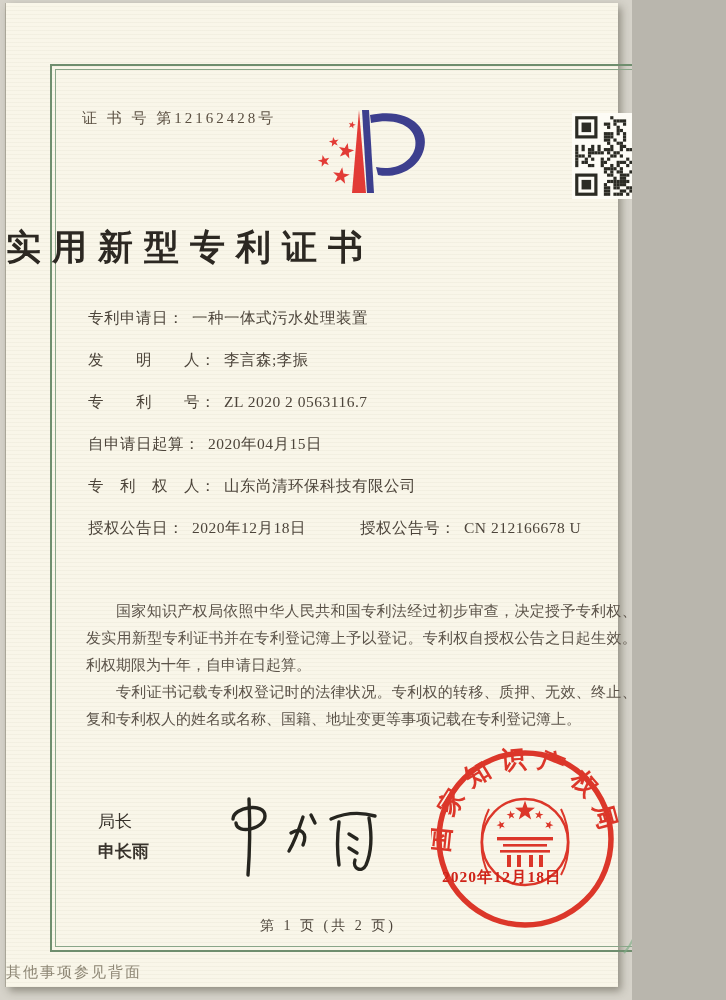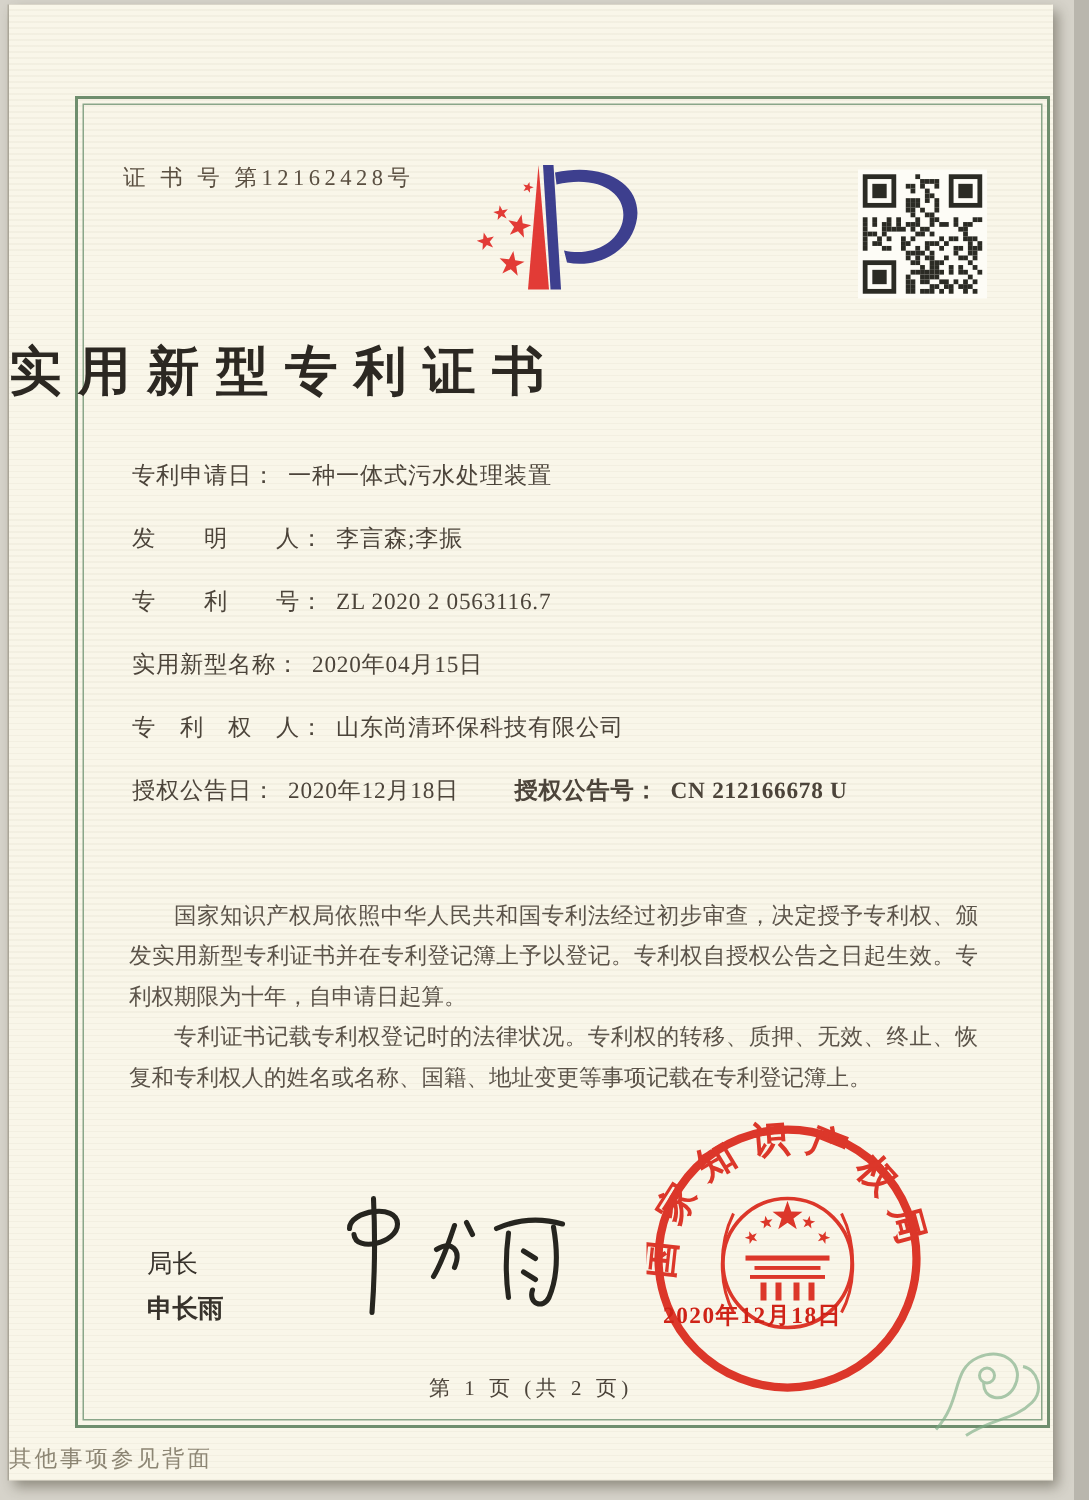--- a/index.html
+++ b/index.html
@@ -1,44 +1,44 @@
 <!DOCTYPE html>
 <html><head>
 <meta charset="utf-8">
 <style>
   html,body{margin:0;padding:0;}
   body{background:#b9b6ad;font-family:"Liberation Serif","DejaVu Serif",serif;}
-  .stage{position:relative;width:716px;height:1000px;background:#d6d3ca;overflow:hidden;}
+  .stage{position:relative;width:632px;height:1000px;background:#d6d3ca;overflow:hidden;}
   .paper{position:absolute;left:6px;top:3px;right:14px;bottom:13px;
     background:#f9f6e9;
     background-image:repeating-linear-gradient(0deg,rgba(186,180,156,.10) 0 1px,rgba(0,0,0,0) 1px 4px);
     box-shadow:3px 4px 8px rgba(60,55,40,.45), -1px 0 0 rgba(120,115,95,.35);}
   .frame-outer{position:absolute;left:44px;top:61px;width:646px;height:884px;
     border:2px solid #6f8e6e;}
   .frame-inner{position:absolute;left:3px;top:3px;right:3px;bottom:3px;border:1px solid #8aa689;}
   .cert-no{position:absolute;left:76px;top:106px;font-size:15px;letter-spacing:3px;color:#5a4f41;}
   .logo{position:absolute;left:290px;top:100px;}
   .qr{position:absolute;left:566px;top:110px;width:86px;height:86px;background:#fdfcf6;}
   .title{position:absolute;left:0;top:221px;width:100%;text-align:left;margin:0;
     font-size:35px;font-weight:bold;letter-spacing:11px;color:#2c2822;}
   .fields{position:absolute;left:82px;top:303px;width:575px;font-size:15.5px;color:#4c443a;}
   .field-row{height:42px;line-height:24px;white-space:nowrap;position:relative;}
   .f-label{letter-spacing:.5px;}
   .f-value{margin-left:8px;letter-spacing:.5px;}
-  .pair2{position:absolute;left:255px;top:0;font-weight:bold;}
+  .pair2{position:absolute;left:272px;top:0;}
   .paras{position:absolute;left:80px;top:595px;width:566px;font-size:15px;line-height:27px;
     color:#5b5349;text-align:justify;}
   .paras p{margin:0;text-indent:2em;}
-  .sign-block{position:absolute;left:92px;top:825px;font-size:17px;color:#38332c;line-height:30px;}
+  .sign-block{position:absolute;left:92px;top:804px;font-size:17px;color:#38332c;line-height:30px;}
   .sign-name{font-weight:bold;}
   .signature-svg{position:absolute;left:205px;top:786px;}
   .seal-svg{position:absolute;left:425px;top:742px;opacity:.93;}
   .seal-date{position:absolute;left:436px;top:864px;width:180px;font-size:15.5px;font-weight:600;
     color:#cf2318;letter-spacing:1px;}
-  .page-foot{position:absolute;left:0;top:914px;width:100%;text-align:center;
+  .page-foot{position:absolute;left:16px;top:914px;width:100%;text-align:center;
     font-size:14px;letter-spacing:3px;color:#4c443a;}
   .back-note{position:absolute;left:0;top:960px;width:100%;
     font-size:15px;letter-spacing:2px;color:#8d8674;}
   .flourish{position:absolute;left:608px;top:880px;opacity:.65;}
 </style>
 </head>
 <body>
 
 <div class="stage">
   <div class="paper">
@@ -267,21 +267,21 @@
       <div class="field-row">
         <span class="f-label">专利申请日：</span><span class="f-value">一种一体式污水处理装置</span>
       </div>
       <div class="field-row">
         <span class="f-label">发　　明　　人：</span><span class="f-value">李言森;李振</span>
       </div>
       <div class="field-row">
         <span class="f-label">专　　利　　号：</span><span class="f-value">ZL 2020 2 0563116.7</span>
       </div>
       <div class="field-row">
-        <span class="f-label">实用新型名称：</span><span class="f-value">2020年04月15日</span>
+        <span class="f-label">自申请日起算：</span><span class="f-value">2020年04月15日</span>
       </div>
       <div class="field-row">
         <span class="f-label">专　利　权　人：</span><span class="f-value">山东尚清环保科技有限公司</span>
       </div>
       <div class="field-row">
         <span class="f-label">授权公告日：</span><span class="f-value">2020年12月18日</span>
         <span class="pair2">
           <span class="f-label">授权公告号：</span><span class="f-value">CN 212166678 U</span>
         </span>
       </div>

